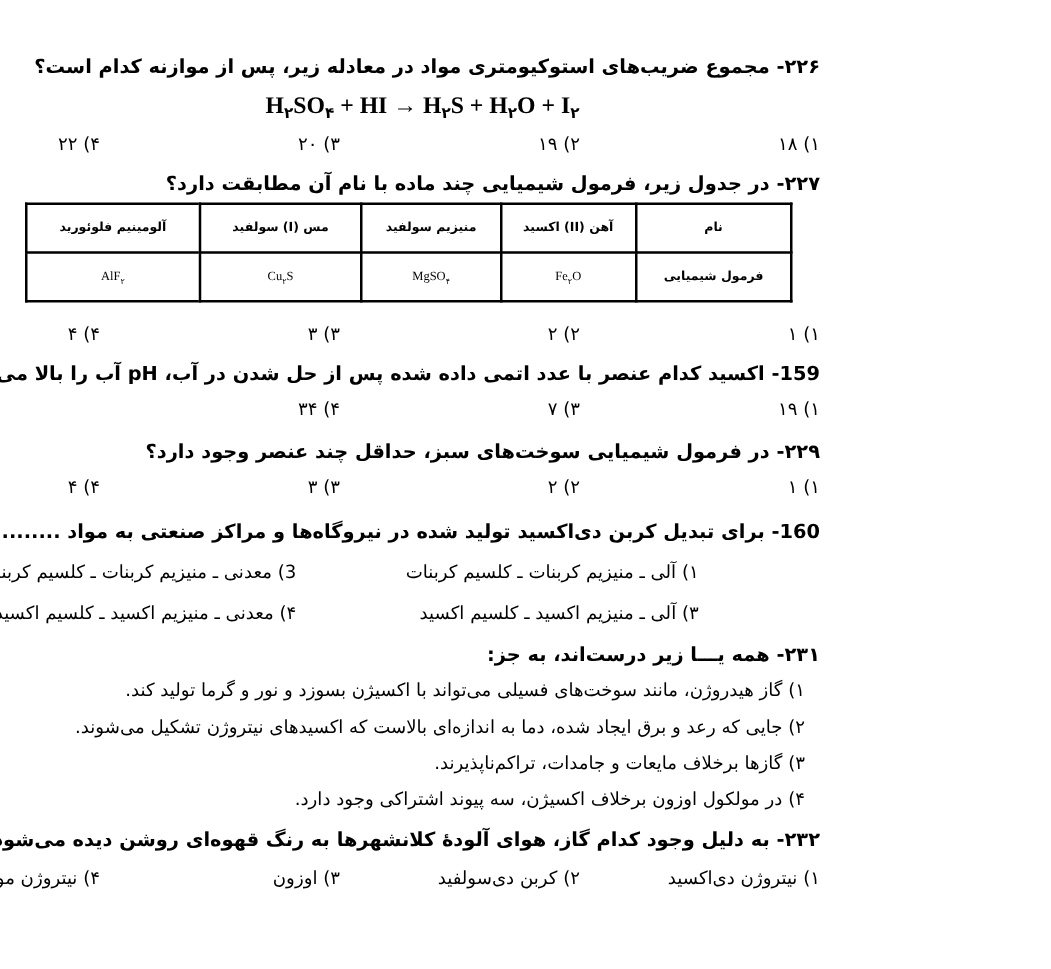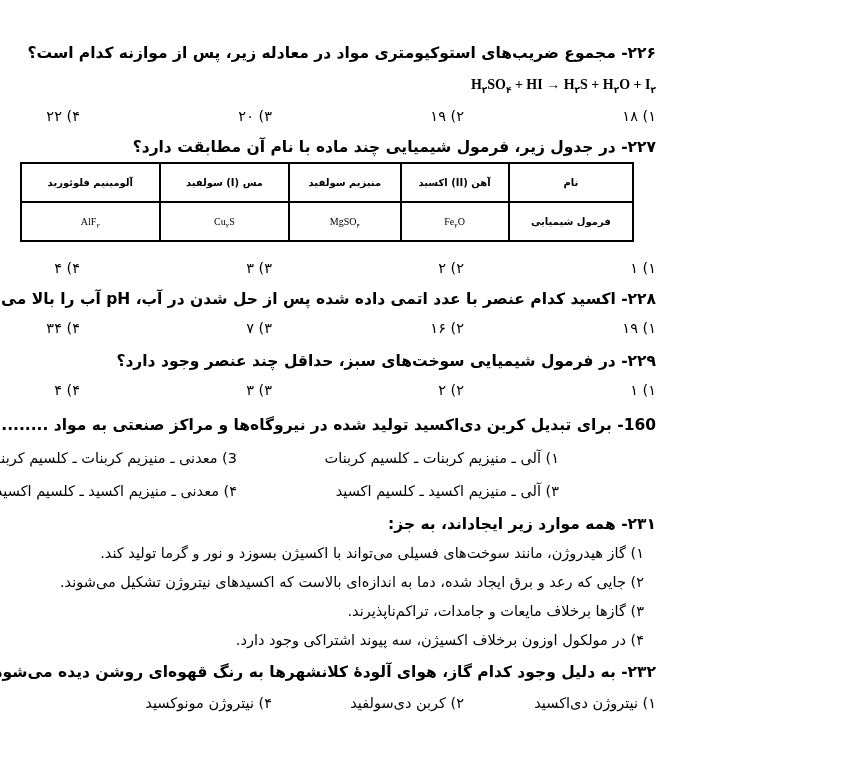--- a/index.html
+++ b/index.html
@@ -24,24 +24,24 @@
     line-height: 22px;
     white-space: nowrap;
   }
   .q-title .q-num { letter-spacing: 0.5px; }
   .justify-line {
     text-align: justify;
     text-align-last: justify;
   }
   .equation {
     direction: ltr;
-    text-align: right;
+    text-align: center;
     font-family: "Liberation Serif", "DejaVu Sans", serif;
     font-weight: bold;
-    font-size: 14px;
+    font-size: 19px;
     line-height: 26px;
     margin-top: 8px;
   }
   sub { font-size: 64%; line-height: 0; }
   .opts4 {
     display: grid;
     grid-template-columns: repeat(4, 192px);
     font-size: 14.5px;
     line-height: 20px;
   }
@@ -142,24 +142,23 @@
       </table>
     <div class="opts4 mt16">
       <span class="opt">۱) ۱</span>
       <span class="opt">۲) ۲</span>
       <span class="opt">۳) ۳</span>
       <span class="opt">۴) ۴</span>
     </div>
   </section>
 
   <section>
-    <p class="q-title mt10"><span class="q-num">۲۲۸-</span> <span>اکسید کدام عنصر با عدد اتمی داده شده پس از حل شدن در آب،  pH آب را بالا می‌برد؟</span></p>
+    <p class="q-title mt10"><span class="q-num">159-</span> <span>اکسید کدام عنصر با عدد اتمی داده شده پس از حل شدن در آب،  pH آب را بالا می‌برد؟</span></p>
     <div class="opts4 mt8">
       <span class="opt">۱) ۱۹</span>
-      <span class="opt">۲) ۱۶</span>
       <span class="opt">۳) ۷</span>
       <span class="opt">۴) ۳۴</span>
     </div>
   </section>
 
   <section>
     <p class="q-title mt12"><span class="q-num">۲۲۹-</span> <span>در فرمول شیمیایی سوخت‌های سبز، حداقل چند عنصر وجود دارد؟</span></p>
     <div class="opts4 mt8">
       <span class="opt">۱) ۱</span>
       <span class="opt">۲) ۲</span>
@@ -172,31 +171,32 @@
     <p class="q-title justify-line mt14"><span class="q-num">160-</span> <span>برای تبدیل کربن دی‌اکسید تولید شده در نیروگاه‌ها و مراکز صنعتی به مواد .................، این گاز را با ................. یـــا</span></p>
     <div class="opts2 mt12">
       <span>۱) آلی ـ منیزیم کربنات ـ کلسیم کربنات</span>
       <span>3) معدنی ـ منیزیم کربنات ـ کلسیم کربنات</span>
       <span>۳) آلی ـ منیزیم اکسید ـ کلسیم اکسید</span>
       <span>۴) معدنی ـ منیزیم اکسید ـ کلسیم اکسید</span>
     </div>
   </section>
 
   <section>
-    <p class="q-title mt12"><span class="q-num">۲۳۱-</span> <span>همه موارد زیر ایجاد‌اند، به جز:</span></p>
+    <p class="q-title mt12"><span class="q-num">۲۳۱-</span> <span>همه یـــا زیر درست‌اند، به جز:</span></p>
     <div class="opt-lines mt4">
       <div class="opt-line">۱) گاز هیدروژن، مانند سوخت‌های فسیلی می‌تواند با اکسیژن بسوزد و نور و گرما تولید کند.</div>
       <div class="opt-line">۲) جایی که رعد و برق ایجاد شده، دما به اندازه‌ای بالاست که اکسیدهای نیتروژن تشکیل می‌شوند.</div>
       <div class="opt-line">۳) گازها برخلاف مایعات و جامدات، تراکم‌ناپذیرند.</div>
       <div class="opt-line">۴) در مولکول اوزون برخلاف اکسیژن، سه پیوند اشتراکی وجود دارد.</div>
     </div>
   </section>
 
   <section>
     <p class="q-title mt6"><span class="q-num">۲۳۲-</span> <span>به دلیل وجود کدام گاز، هوای آلودۀ کلانشهرها به رنگ قهوه‌ای روشن دیده می‌شود؟</span></p>
     <div class="opts4 mt10">
       <span class="opt">۱) نیتروژن دی‌اکسید</span>
       <span class="opt">۲) کربن دی‌سولفید</span>
+      <span class="opt">۳) اوزون</span>
       <span class="opt">۴) نیتروژن مونوکسید</span>
     </div>
   </section>
 
 </div>
 
 </body></html>

